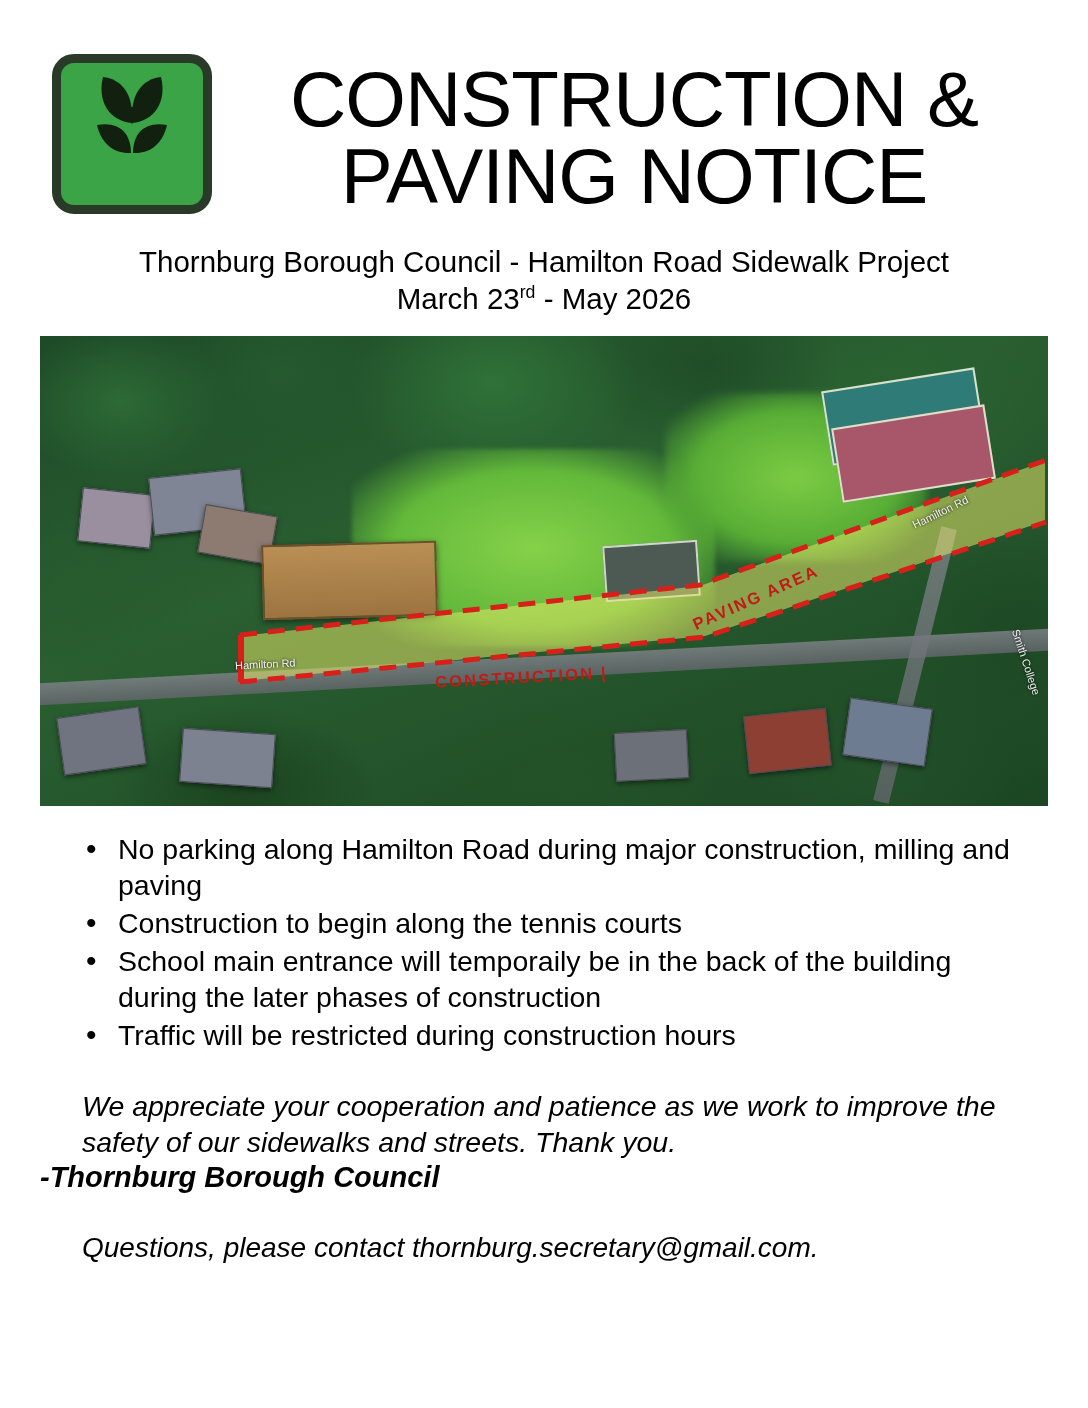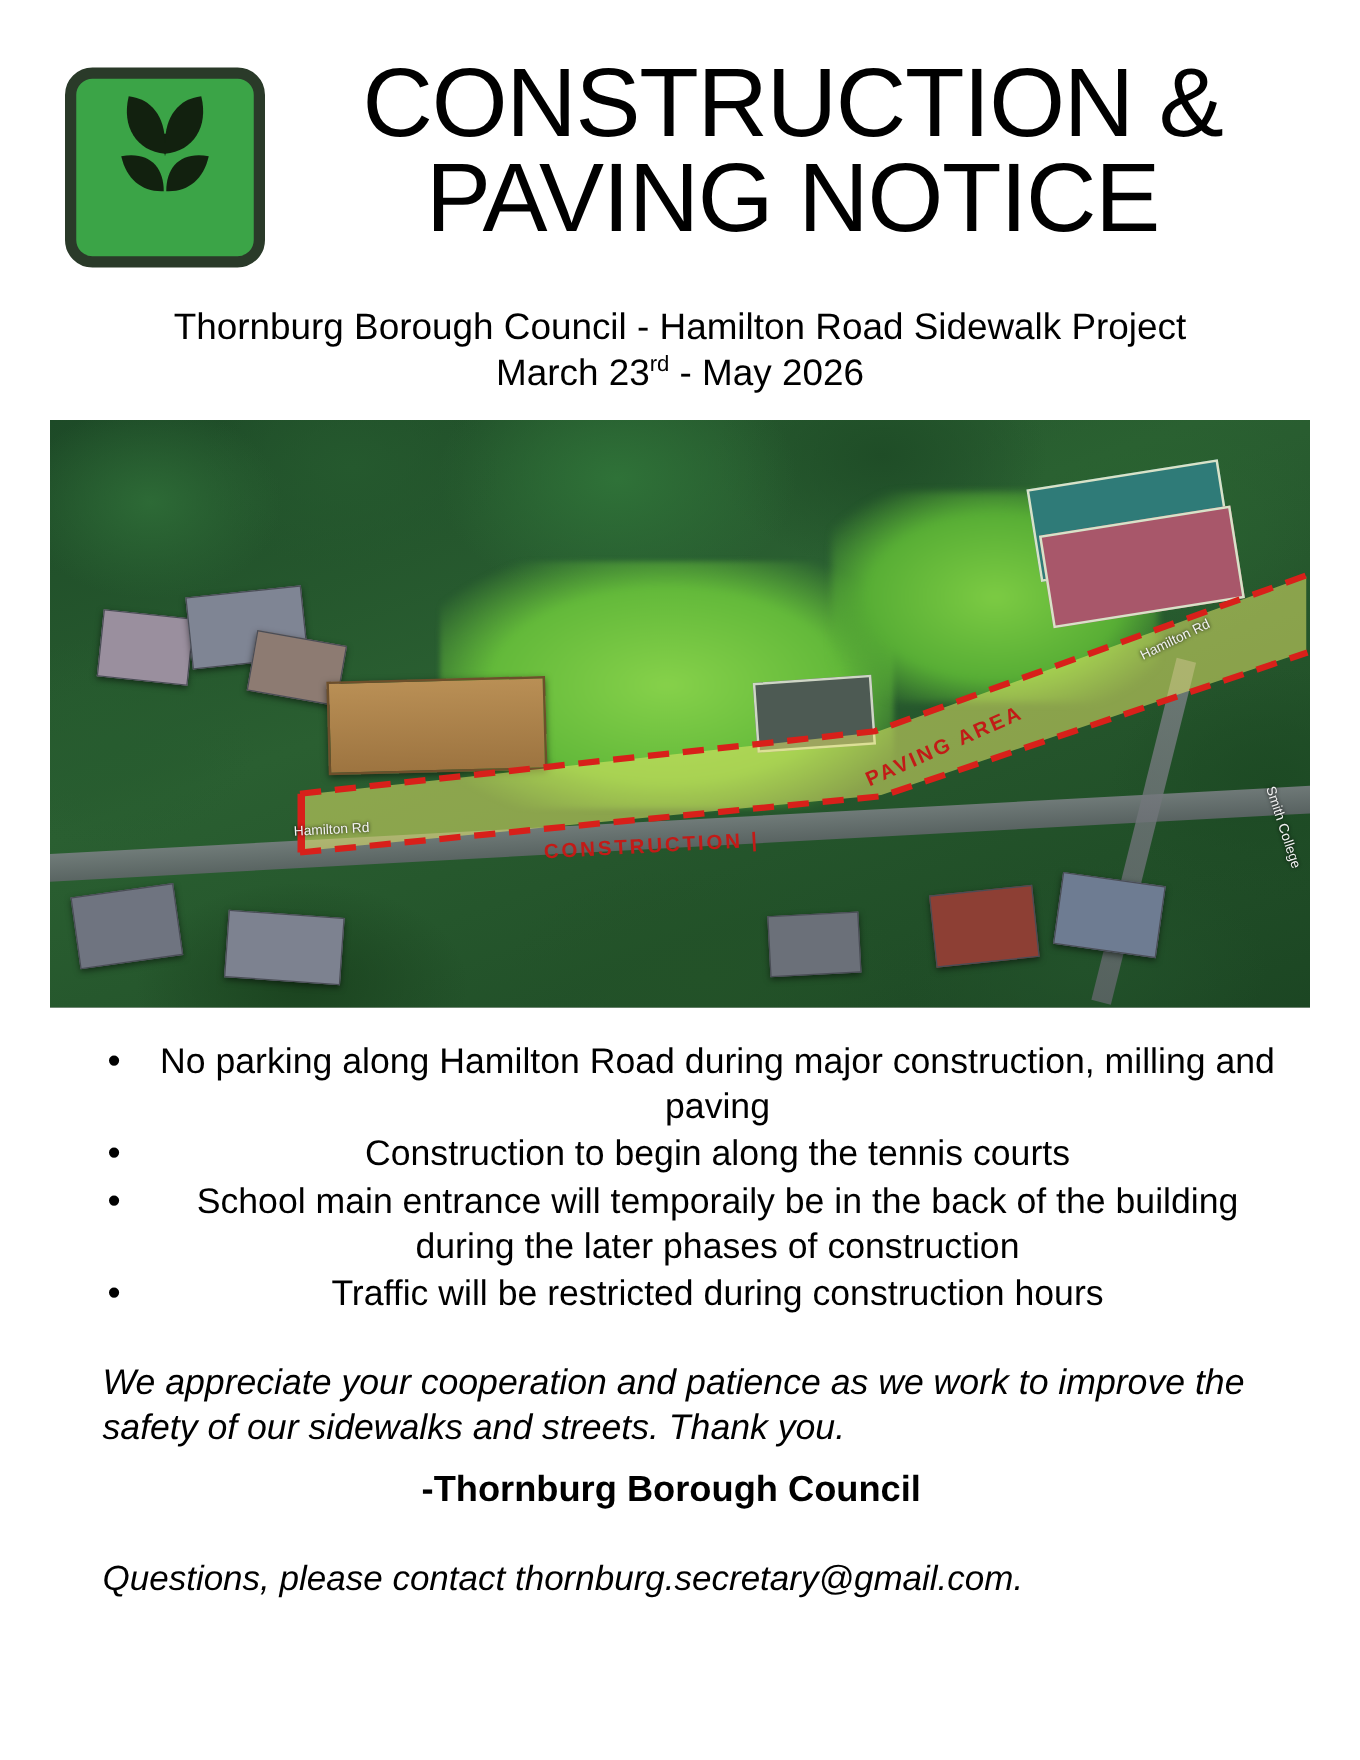--- a/index.html
+++ b/index.html
@@ -19,21 +19,21 @@
     width: 1088px;
     height: 1408px;
     position: relative;
     box-sizing: border-box;
     padding: 0 40px;
   }
 
   
   .header {
     display: flex;
-    align-items: flex-start;
+    align-items: flex-end;
     padding-top: 44px;
   }
   .logo {
     width: 160px;
     height: 160px;
     flex: 0 0 160px;
     margin-left: 12px;
     margin-top: 10px;
     border-radius: 22px;
     background: #3ba447;
@@ -223,44 +223,44 @@
     margin: 26px 0 0 0;
     padding: 0 18px 0 42px;
     list-style: none;
   }
   .bullets li {
     position: relative;
     font-size: 28.5px;
     line-height: 1.26;
     padding-left: 36px;
     margin-bottom: 2px;
-    text-align: center;
   }
   .bullets li::before {
     content: "\2022";
     position: absolute;
     left: 4px;
     top: -2px;
     font-size: 30px;
   }
 
   
   .closing {
     margin: 34px 0 0 0;
     padding: 0 38px 0 42px;
     font-size: 28.5px;
     line-height: 1.28;
     font-style: italic;
   }
   .signature {
-    text-align: center;
+    text-align: left;
     font-size: 29px;
     font-weight: bold;
+    font-style: italic;
     padding-right: 14px;
-    margin-top: 15px;
+    margin-top: 0;
   }
   .contact {
     margin: 38px 0 0 0;
     padding-left: 42px;
     font-size: 28px;
     font-style: italic;
   }
 </style>
 </head>
 <body>

